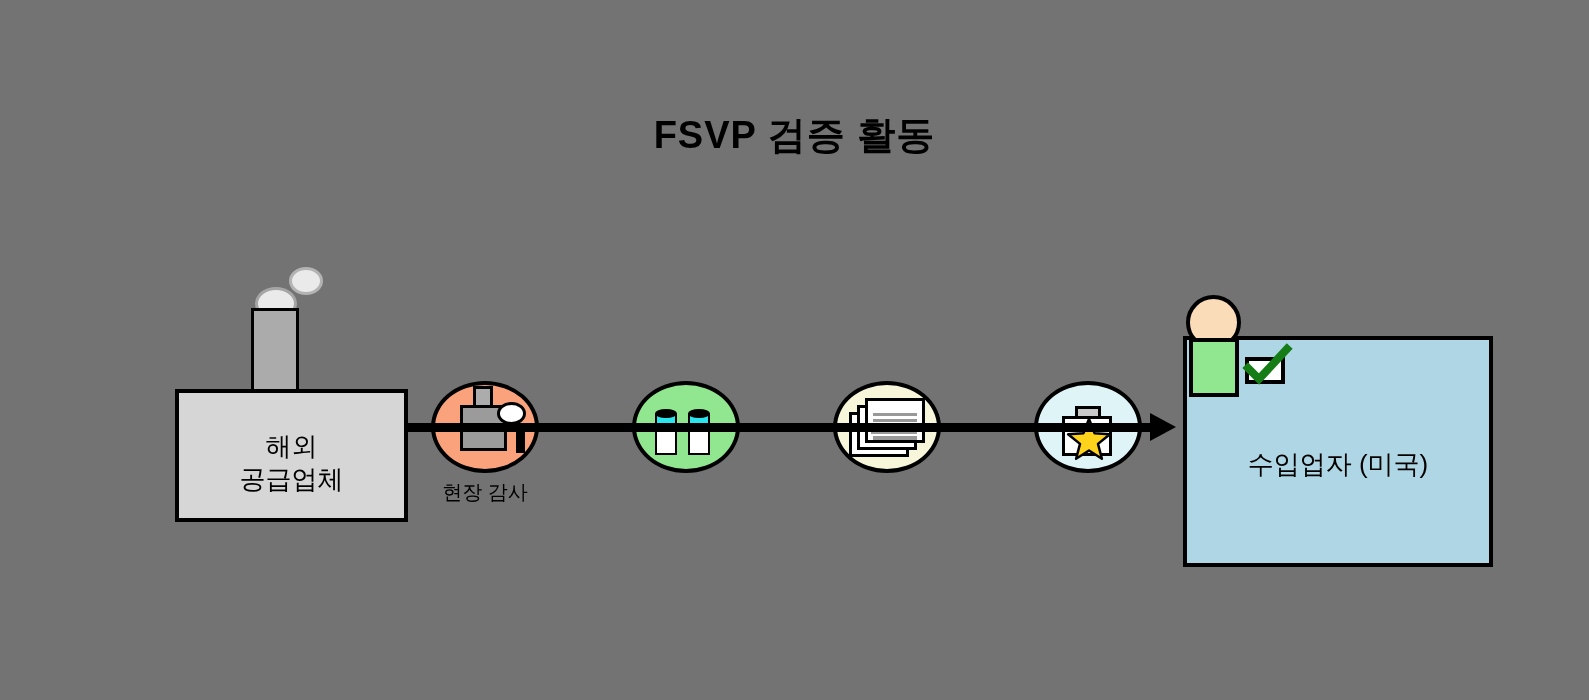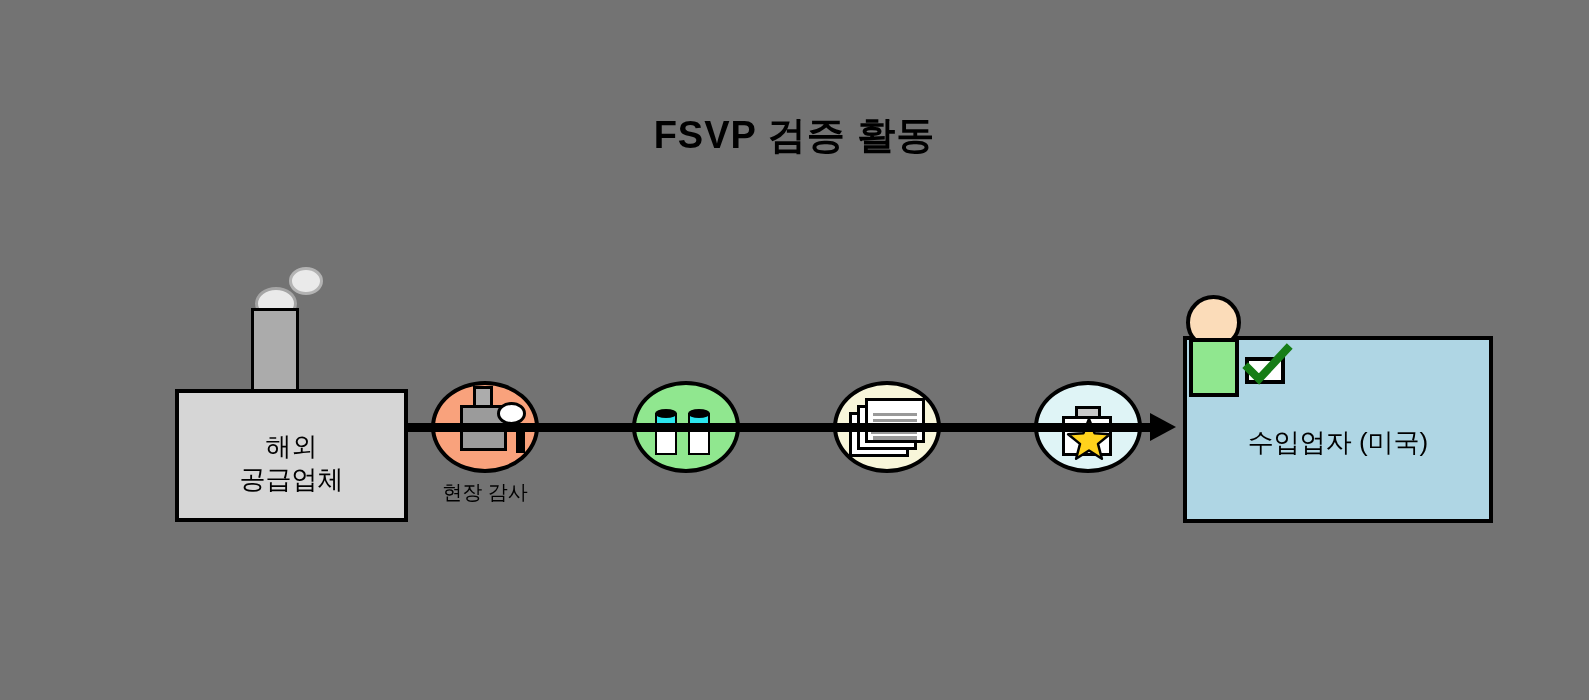--- a/index.html
+++ b/index.html
@@ -64,21 +64,21 @@
   .pline{position:absolute;left:5px;right:5px;height:3px;}
   .pl1{top:12px;} .pl2{top:18px;} .pl3{top:28px;height:5px;left:3px;} .pl4{top:35px;height:4px;}
 
   
   .case-handle{left:1075px;top:406px;width:26px;height:13px;border:3px solid #000;background:#c9c9c9;}
   .case-body{left:1062px;top:416px;width:50px;height:40px;border:3px solid #000;background:#fff;}
   .star-svg{left:1063px;top:417px;}
 
   
   .importer-box{
-    left:1183px;top:336px;width:310px;height:187px;border:4px solid #000;z-index:2;
+    left:1183px;top:336px;width:310px;height:231px;border:4px solid #000;z-index:2;
     display:flex;align-items:center;justify-content:center;
   }
   .importer-text{position:static;font-size:26px;padding-top:26px;white-space:nowrap;}
   .person-head{left:1186px;top:295px;width:55px;height:55px;border:4px solid #000;border-radius:50%;z-index:3;}
   .person-body{left:1189px;top:338px;width:50px;height:59px;border:4px solid #000;z-index:4;}
   .checkbox{left:1245px;top:357px;width:40px;height:27px;border:4px solid #000;background:#fff;z-index:4;}
   .checkmark{left:1242px;top:339px;z-index:5;}
 </style>
 </head>
 <body>

